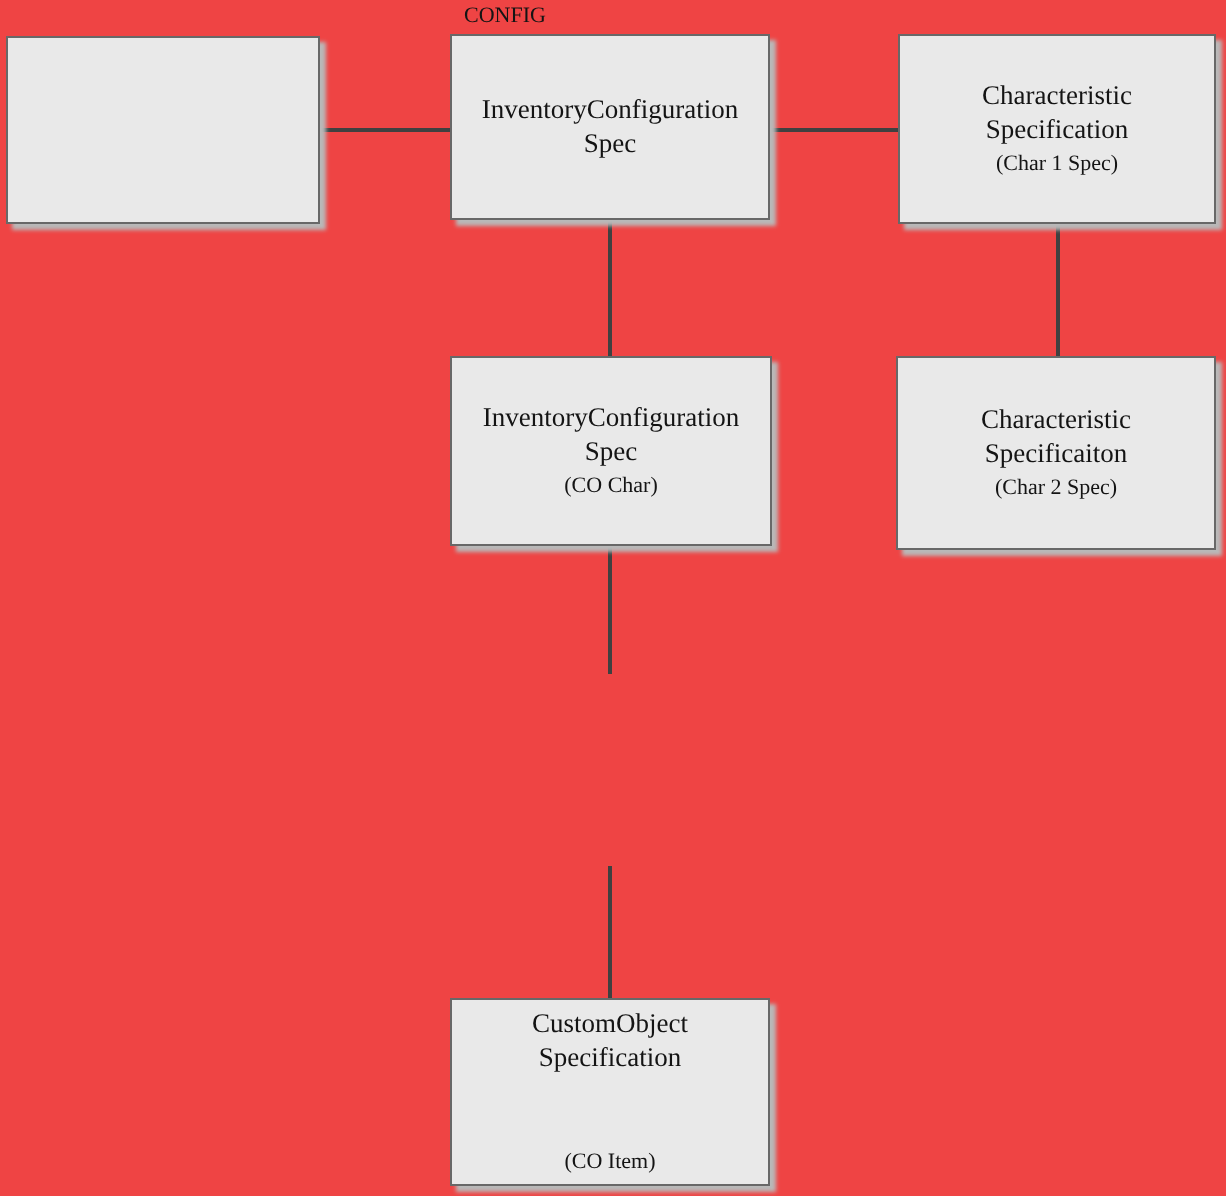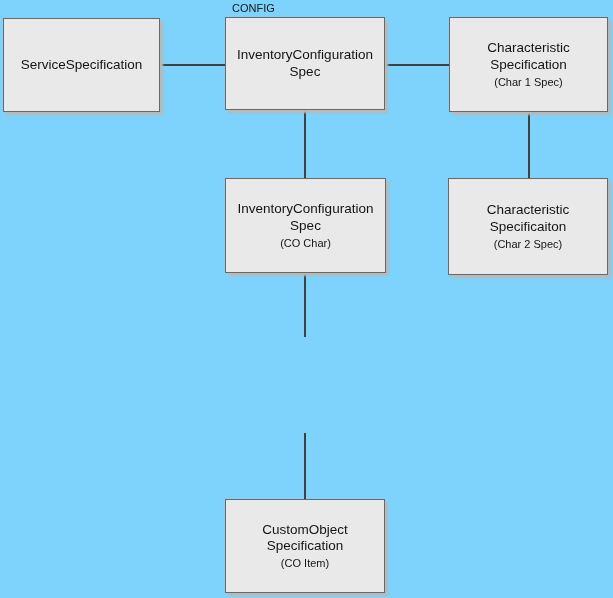--- a/index.html
+++ b/index.html
@@ -1,21 +1,21 @@
 <!DOCTYPE html>
 <html><head>
 <meta charset="utf-8">
 <style>
   html, body { margin: 0; padding: 0; background: #ffffff; }
   .canvas {
     position: relative;
     width: 613px;
     height: 598px;
-    background: #7dd3fc;
-    font-family: Liberation Sans, sans-serif;
+    background: #ef4444;
+    font-family: Liberation Serif, serif;
     overflow: hidden;
   }
   .node {
     position: absolute;
     box-sizing: border-box;
     background: #e9e9e9;
     border: 1.5px solid #686868;
     box-shadow: 3px 3px 2px #b9b9b9;
     display: flex;
     flex-direction: column;
@@ -56,21 +56,20 @@
   <div class="edge h" style="left:385px; top:64px; width:64px;"></div>
   <div class="edge v" style="left:304px; top:110px; height:68px;"></div>
   <div class="edge v" style="left:528px; top:112px; height:66px;"></div>
   <div class="edge v" style="left:304px; top:273px; height:64px;"></div>
   <div class="edge v" style="left:304px; top:433px; height:66px;"></div>
 
   <div class="edge-label" style="left:232px; top:2px;">CONFIG</div>
   <div class="edge-label" style="left:229px; top:159px;margin-top:24px;">ITEM (1...1)</div>
 
   <div class="node" style="left:3px; top:18px; width:157px; height:94px;">
-    <div class="node-title">ServiceSpecification</div>
   </div>
 
   <div class="node" style="left:225px; top:17px; width:160px; height:93px;">
     <div class="node-title">InventoryConfiguration
 Spec</div>
   </div>
 
   <div class="node" style="left:449px; top:17px; width:159px; height:95px;">
     <div class="node-title">Characteristic
 Specification</div>
@@ -83,19 +82,19 @@
     <div class="node-subtitle">(CO Char)</div>
   </div>
 
   <div class="node" style="left:448px; top:178px; width:160px; height:97px;">
     <div class="node-title">Characteristic
 Specificaiton</div>
     <div class="node-subtitle">(Char 2 Spec)</div>
   </div>
 
 
-  <div class="node" style="left:225px; top:499px; width:160px; height:94px;">
+  <div class="node" style="left:225px; top:499px; width:160px; height:94px;justify-content:space-between;">
     <div class="node-title">CustomObject
 Specification</div>
     <div class="node-subtitle">(CO Item)</div>
   </div>
 
 </div>
 
 </body></html>

